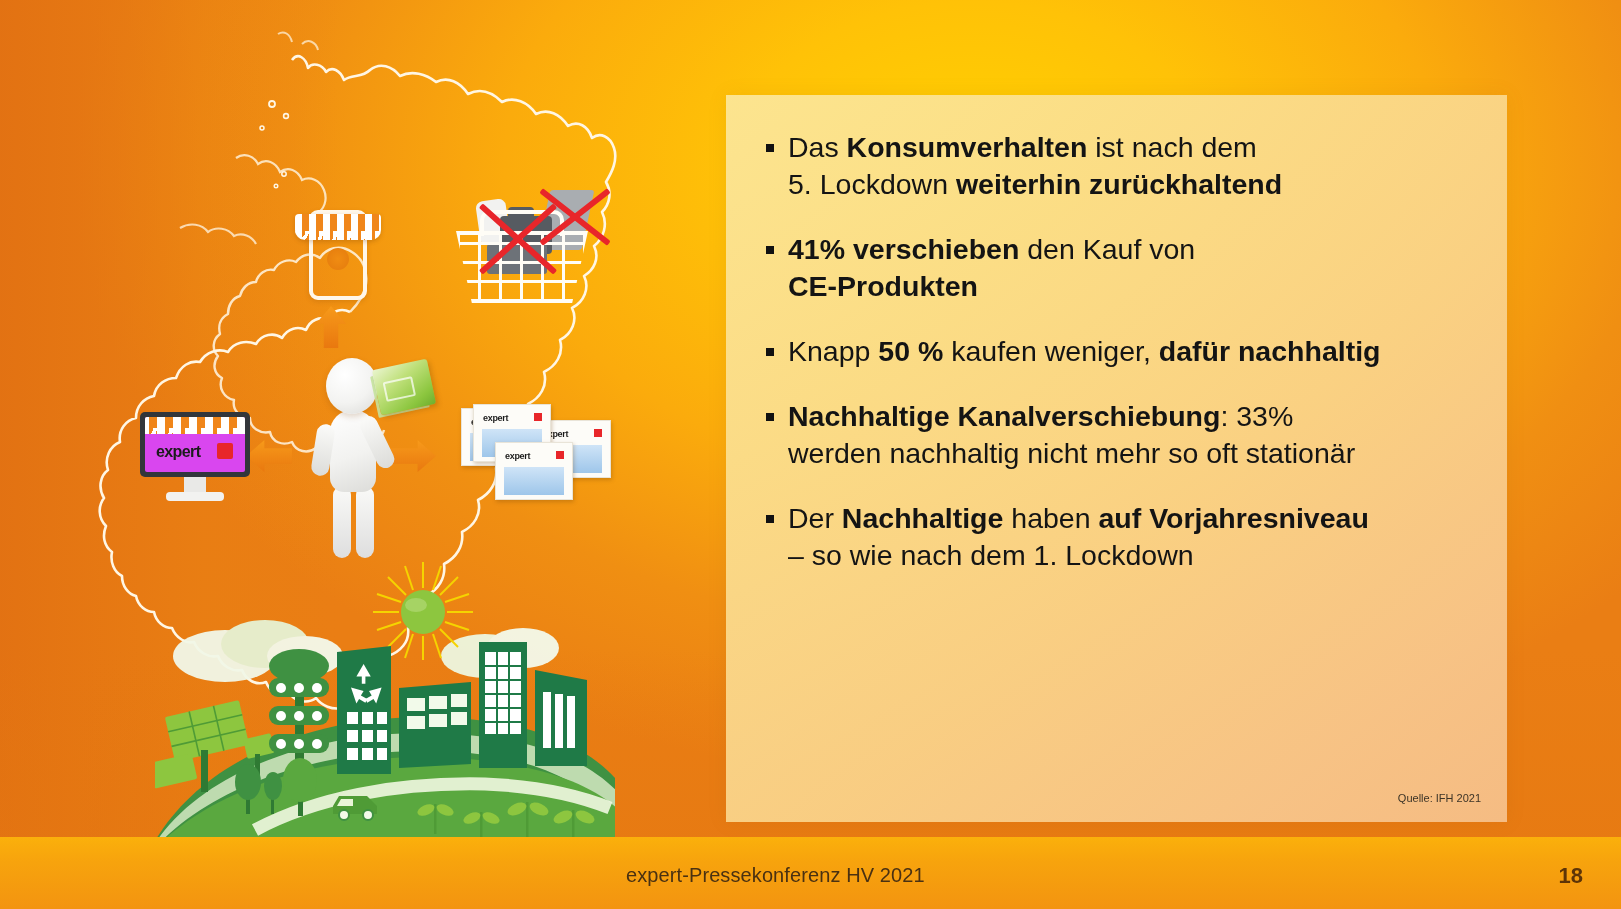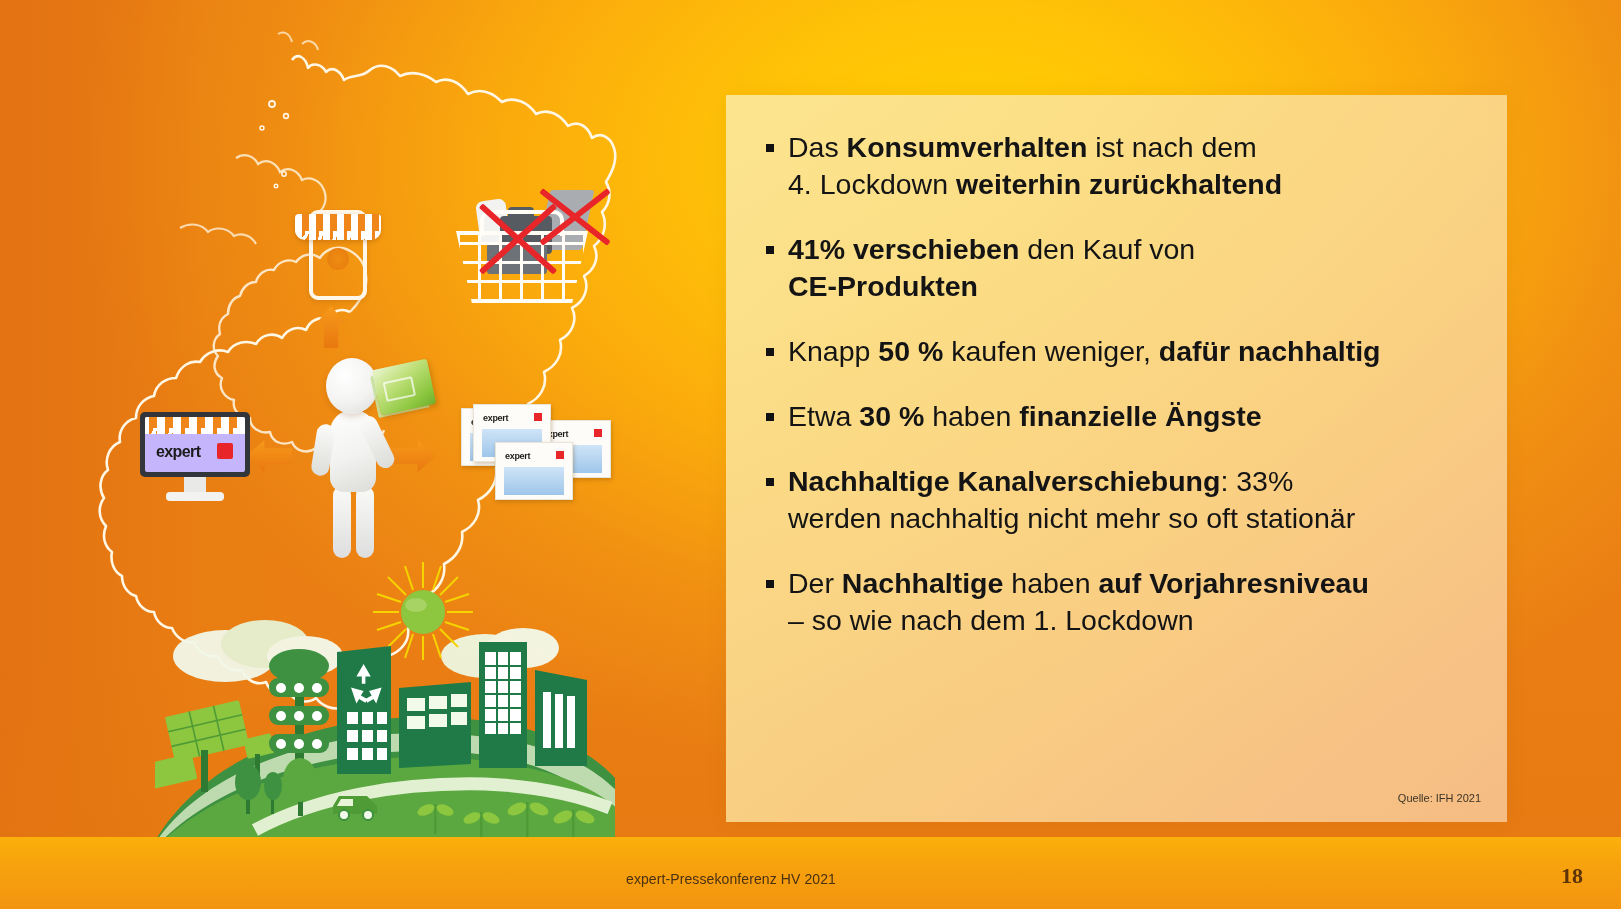--- a/index.html
+++ b/index.html
@@ -28,25 +28,25 @@
     pointer-events:none;
   }
 
   
   .footer-bar {
     position:absolute; left:0; bottom:0; width:100%; height:72px;
     background:linear-gradient(180deg,#fbb00b 0%, #f7a30d 35%, #f39410 100%);
   }
   .footer-text {
     position:absolute; left:626px; bottom:22px;
-    font-size:14px; color:#4a3112; letter-spacing:.1px;margin-top:44px;
+    font-size:20px; color:#4a3112; letter-spacing:.1px;margin-top:44px;
   }
   .page-number {
     position:absolute; right:38px; bottom:20px;
-    font-size:22px; font-weight:bold; color:#5d3407;font-family:Liberation Serif, serif;
+    font-size:22px; font-weight:bold; color:#5d3407;
   }
 
   
   .title {
     position:absolute; left:612px; top:6px;
     font-size:58px; font-weight:bold; color:#3b3b3b;
     letter-spacing:-0.5px;
     text-shadow:0 2px 3px rgba(120,70,0,.18);
   }
 
@@ -142,21 +142,21 @@
   .cr4 { left:92px; top:36px; width:86px; height:6px; transform:rotate(-38deg); }
 
   
   .monitor { left:140px; top:412px; width:110px; height:95px; }
   .mo-screen {
     position:absolute; left:0; top:0; width:110px; height:65px;
     background:#32363b; border-radius:5px; padding:4px;
   }
   .mo-inner {
     position:absolute; left:5px; top:5px; width:100px; height:55px;
-    background:#c4b5fd; border-radius:2px; overflow:hidden;
+    background:#d946ef; border-radius:2px; overflow:hidden;
   }
   .mo-awning {
     position:absolute; left:-4px; top:0; width:110px; height:17px;
     background:repeating-linear-gradient(90deg,#ffffff 0 8px,#f0861a 8px 16px);
   }
   .mo-awning::after{
     content:""; position:absolute; left:0; bottom:0; width:100%; height:6px;
     background:repeating-radial-gradient(circle at 4px 0,#ffffff 0 4px, transparent 4px 8px);
   }
   .mo-logo {
@@ -532,24 +532,23 @@
             <ellipse cx="-6" cy="7" rx="10" ry="5.5" transform="rotate(-24 -6 7)"></ellipse>
             <ellipse cx="16" cy="7" rx="10" ry="5.5" transform="rotate(24 16 7)"></ellipse>
           </g>
       </g>
     </svg>
   </div>
 
 
   <div class="panel">
     <div class="bullets" id="bullets-container">
-        <div class="bullet"><span>Das </span><b>Konsumverhalten</b><span> ist nach dem</span><br><span>4. Lockdown </span><b>weiterhin zurückhaltend</b></div>
+        <div class="bullet"><span>Das </span><b>Konsumverhalten</b><span> ist nach dem</span><br><span>5. Lockdown </span><b>weiterhin zurückhaltend</b></div>
         <div class="bullet"><b>41% verschieben</b><span> den Kauf von</span><br><b>CE-Produkten</b></div>
         <div class="bullet"><span>Knapp </span><b>50 %</b><span> kaufen weniger, </span><b>dafür nachhaltig</b></div>
-        <div class="bullet"><span>Etwa </span><b>30 %</b><span> haben </span><b>finanzielle Ängste</b></div>
         <div class="bullet"><b>Nachhaltige Kanalverschiebung</b><span>: 33%</span><br><span>werden nachhaltig nicht mehr so oft stationär</span><br></div>
         <div class="bullet"><span>Der </span><b>Nachhaltige</b><span> haben </span><b>auf Vorjahresniveau</b><br><span>– so wie nach dem 1. Lockdown</span></div>
       </div>
     <div class="source">Quelle: IFH 2021</div>
   </div>
 
   <div class="footer-bar"></div>
   <div class="footer-text">expert-Pressekonferenz HV 2021</div>
   <div class="page-number">18</div>
 

